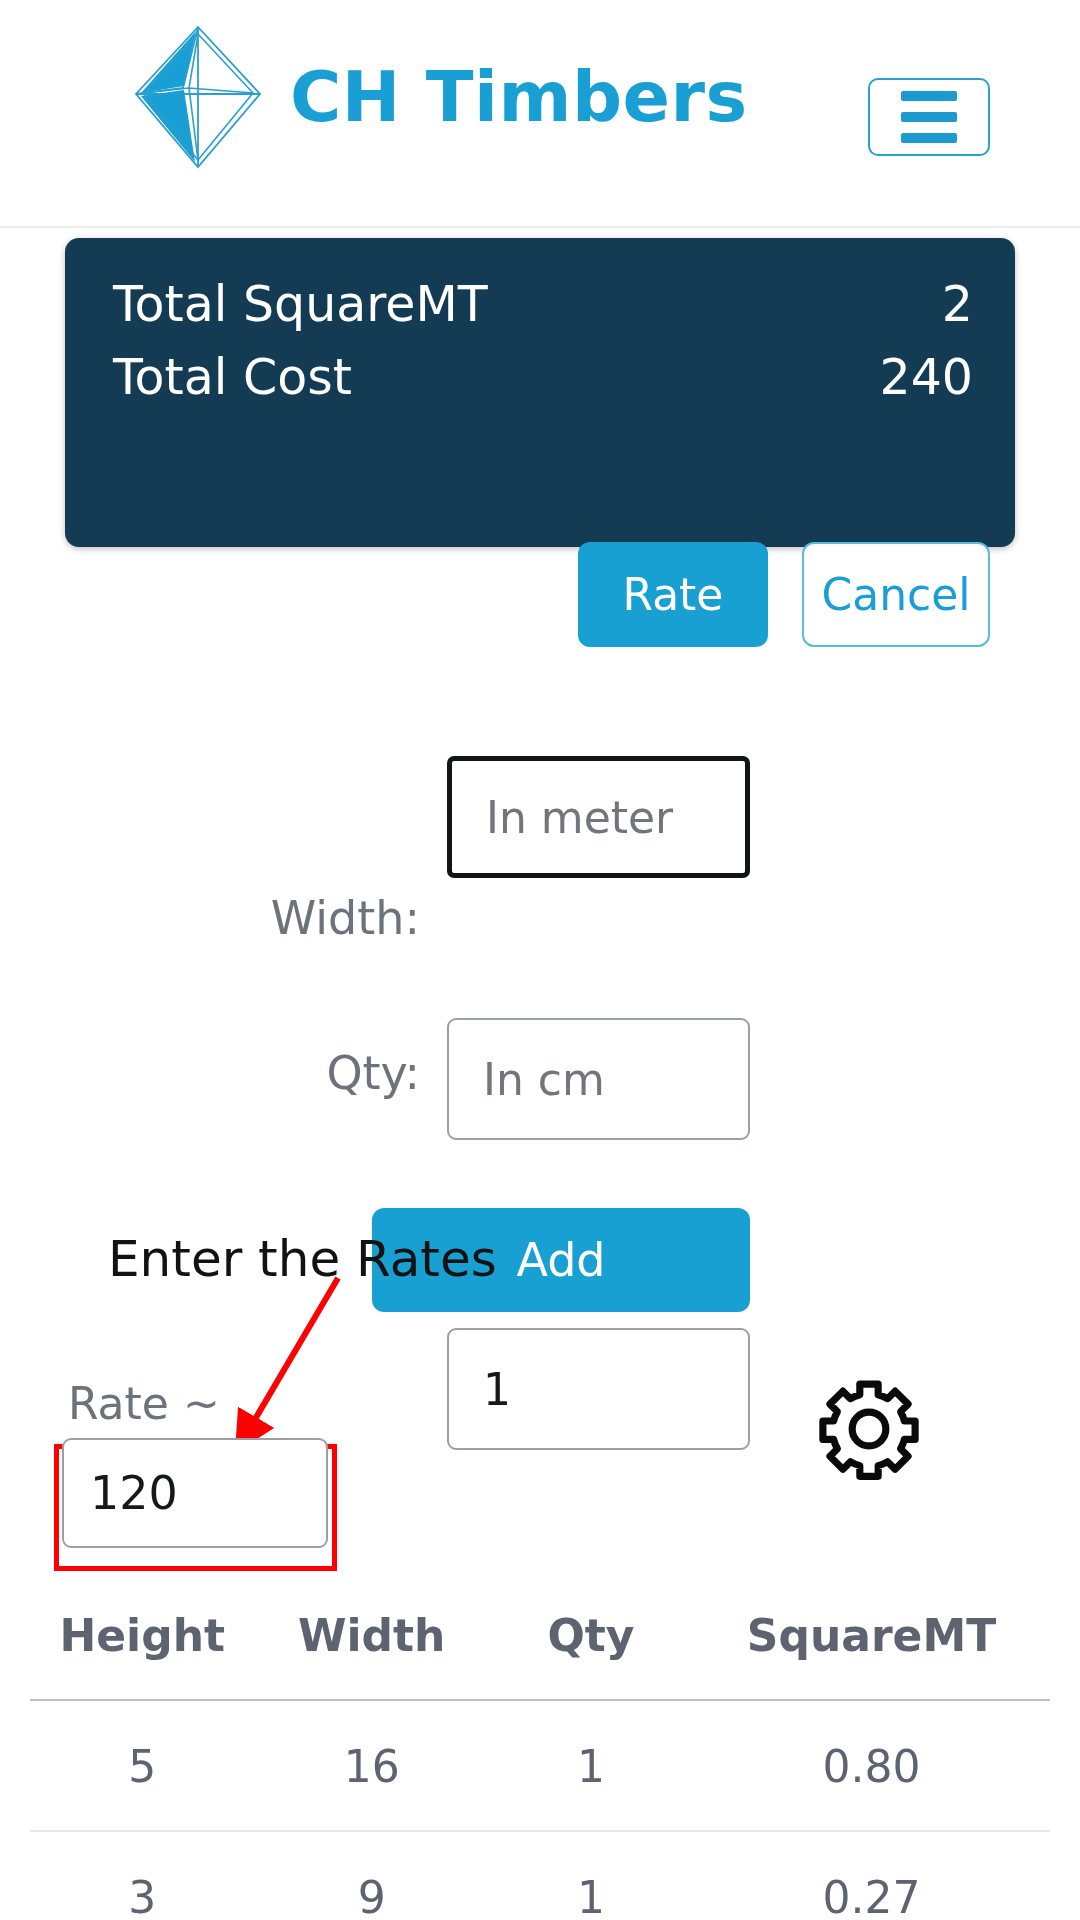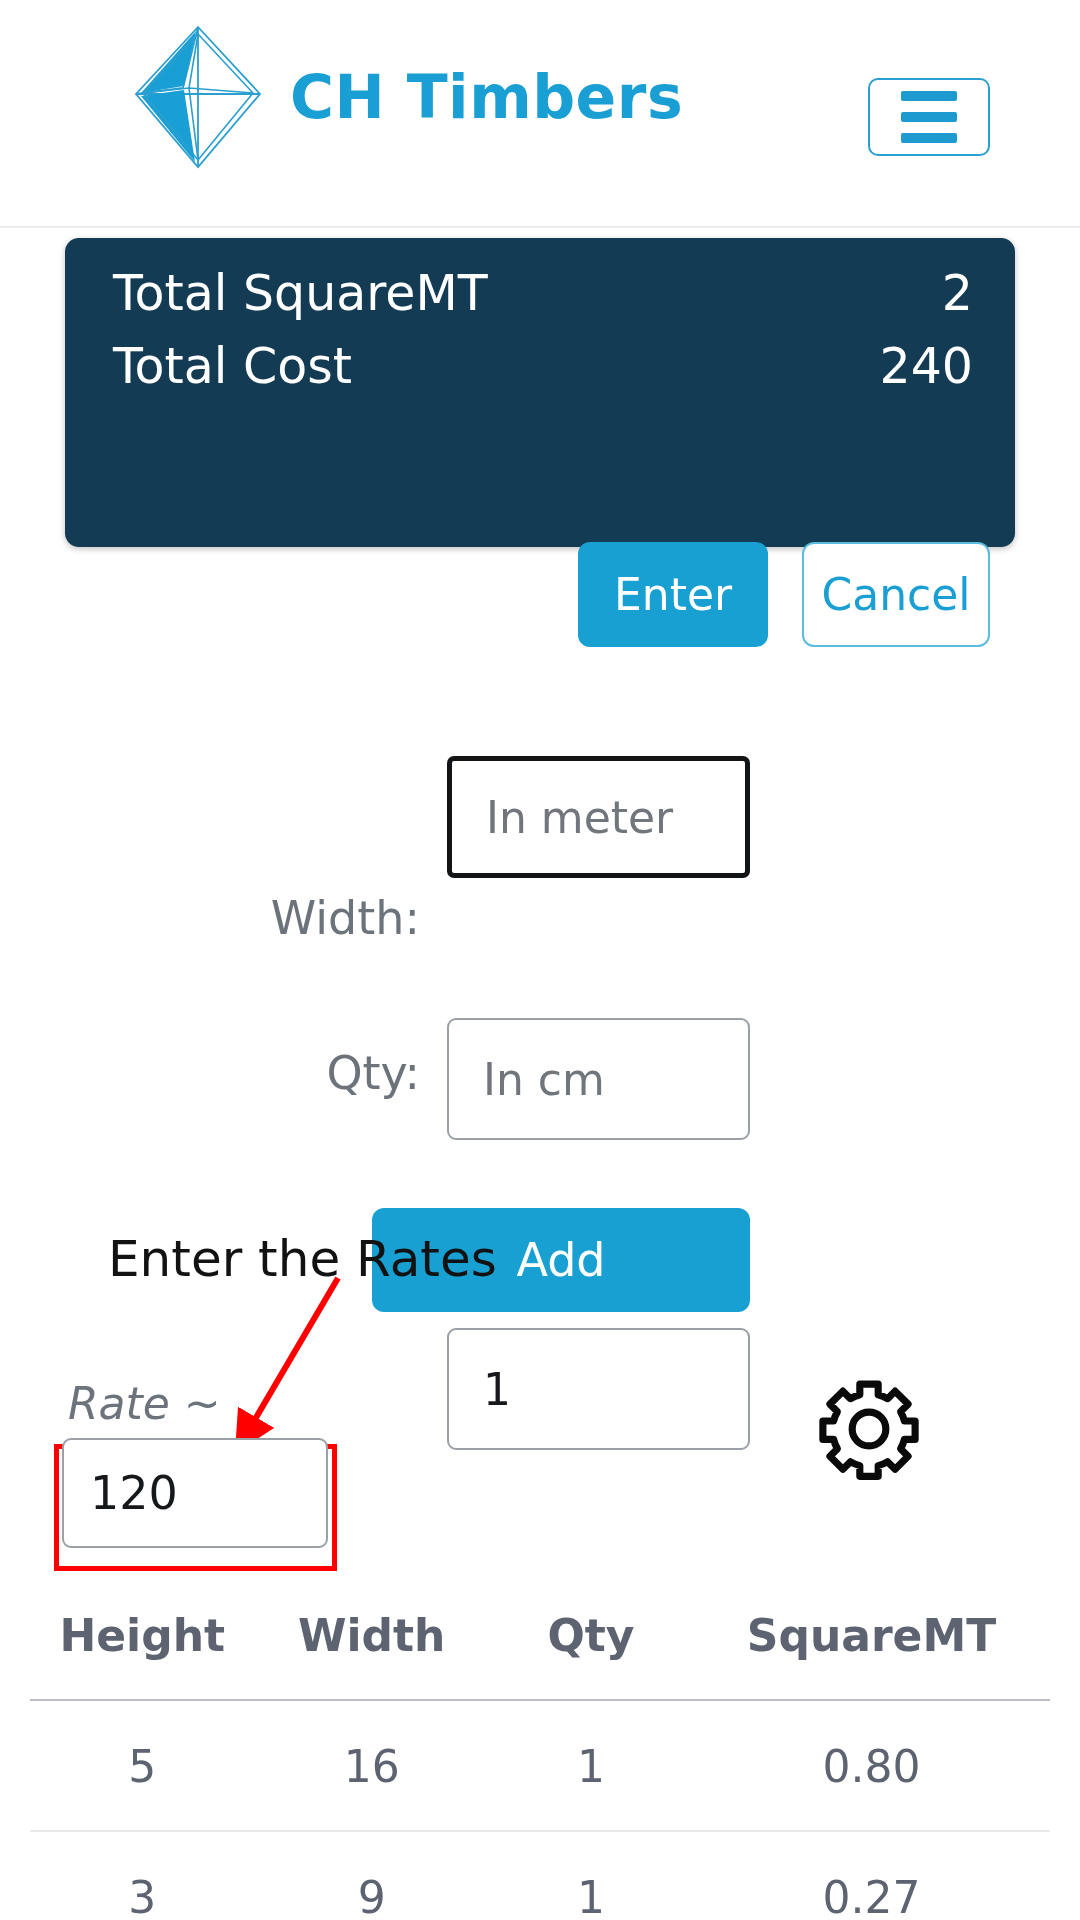--- a/index.html
+++ b/index.html
@@ -31,21 +31,21 @@
     display: flex;
     align-items: center;
     gap: 22px;
   }
   .logo-mark {
     width: 140px;
     height: 150px;
     display: block;
   }
   .brand-name {
-    font-size: 60px;
+    font-size: 70px;
     font-weight: 700;
     color: #1a9fd4;
     letter-spacing: 0.5px;
     line-height: 1;
     white-space: nowrap;
   }
   .menu-btn {
     position: absolute;
     right: 90px;
     top: 78px;
@@ -72,21 +72,21 @@
   
   .summary-card {
     position: absolute;
     left: 65px;
     top: 238px;
     width: 950px;
     height: 309px;
     background: #133b53;
     border-radius: 14px;
     box-sizing: border-box;
-    padding: 25px 42px 0 48px;
+    padding: 36px 42px 0 48px;
     box-shadow: 0 2px 6px rgba(0,0,0,0.25);
   }
   .summary-row {
     display: flex;
     justify-content: space-between;
     align-items: flex-start;
     color: #ffffff;
   }
   .summary-label {
     font-size: 49px;
@@ -212,21 +212,20 @@
     pointer-events: none;
   }
 
   
   .rate-label {
     position: absolute;
     left: 68px;
     top: 1378px;
     font-size: 44px;
     color: #6d737b;
-    font-style: italic;
   }
   .rate-box-highlight {
     position: absolute;
     left: 54px;
     top: 1444px;
     width: 283px;
     height: 127px;
     border: 5px solid #ff0000;
     box-sizing: border-box;
   }
@@ -326,21 +325,21 @@
     <div class="summary-label">Total SquareMT</div>
     <div class="summary-value">2</div>
   </div>
   <div class="summary-row second">
     <div class="summary-label">Total Cost</div>
     <div class="summary-value">240</div>
   </div>
 </div>
 
 <div class="actions">
-  <button class="btn btn-primary">Enter</button>
+  <button class="btn btn-primary">Rate</button>
   <button class="btn btn-outline">Cancel</button>
 </div>
 
 <div class="form">
 
   <div class="row-wrap">
     <input class="field-input focused" type="text" style="top: 8px;" placeholder="In meter">
   </div>
 
   <div class="row-wrap">

